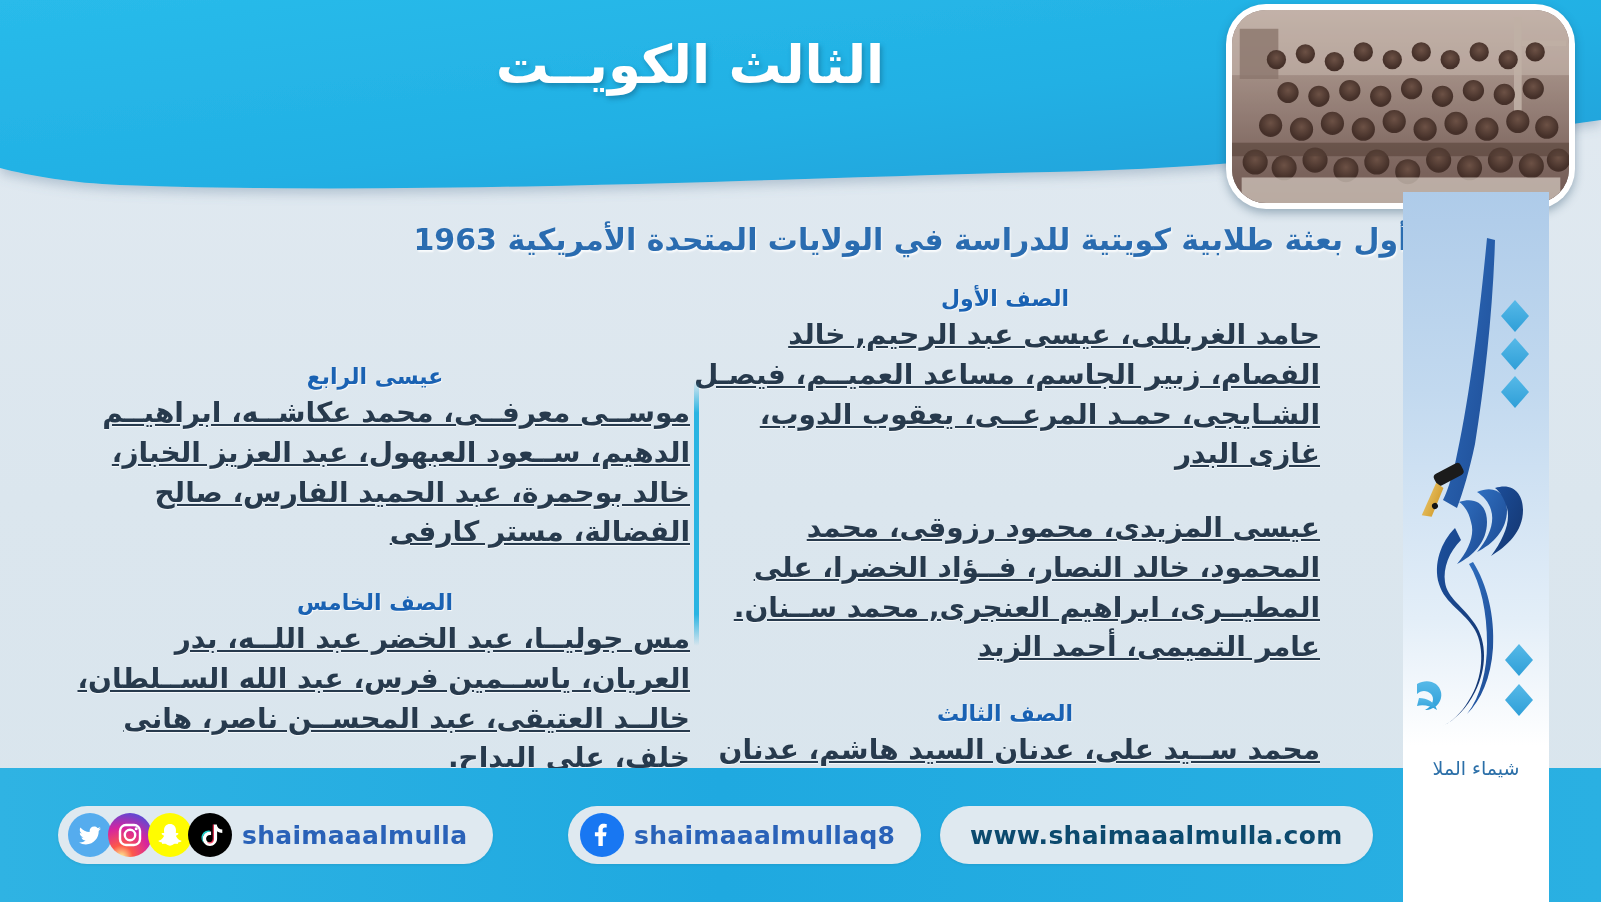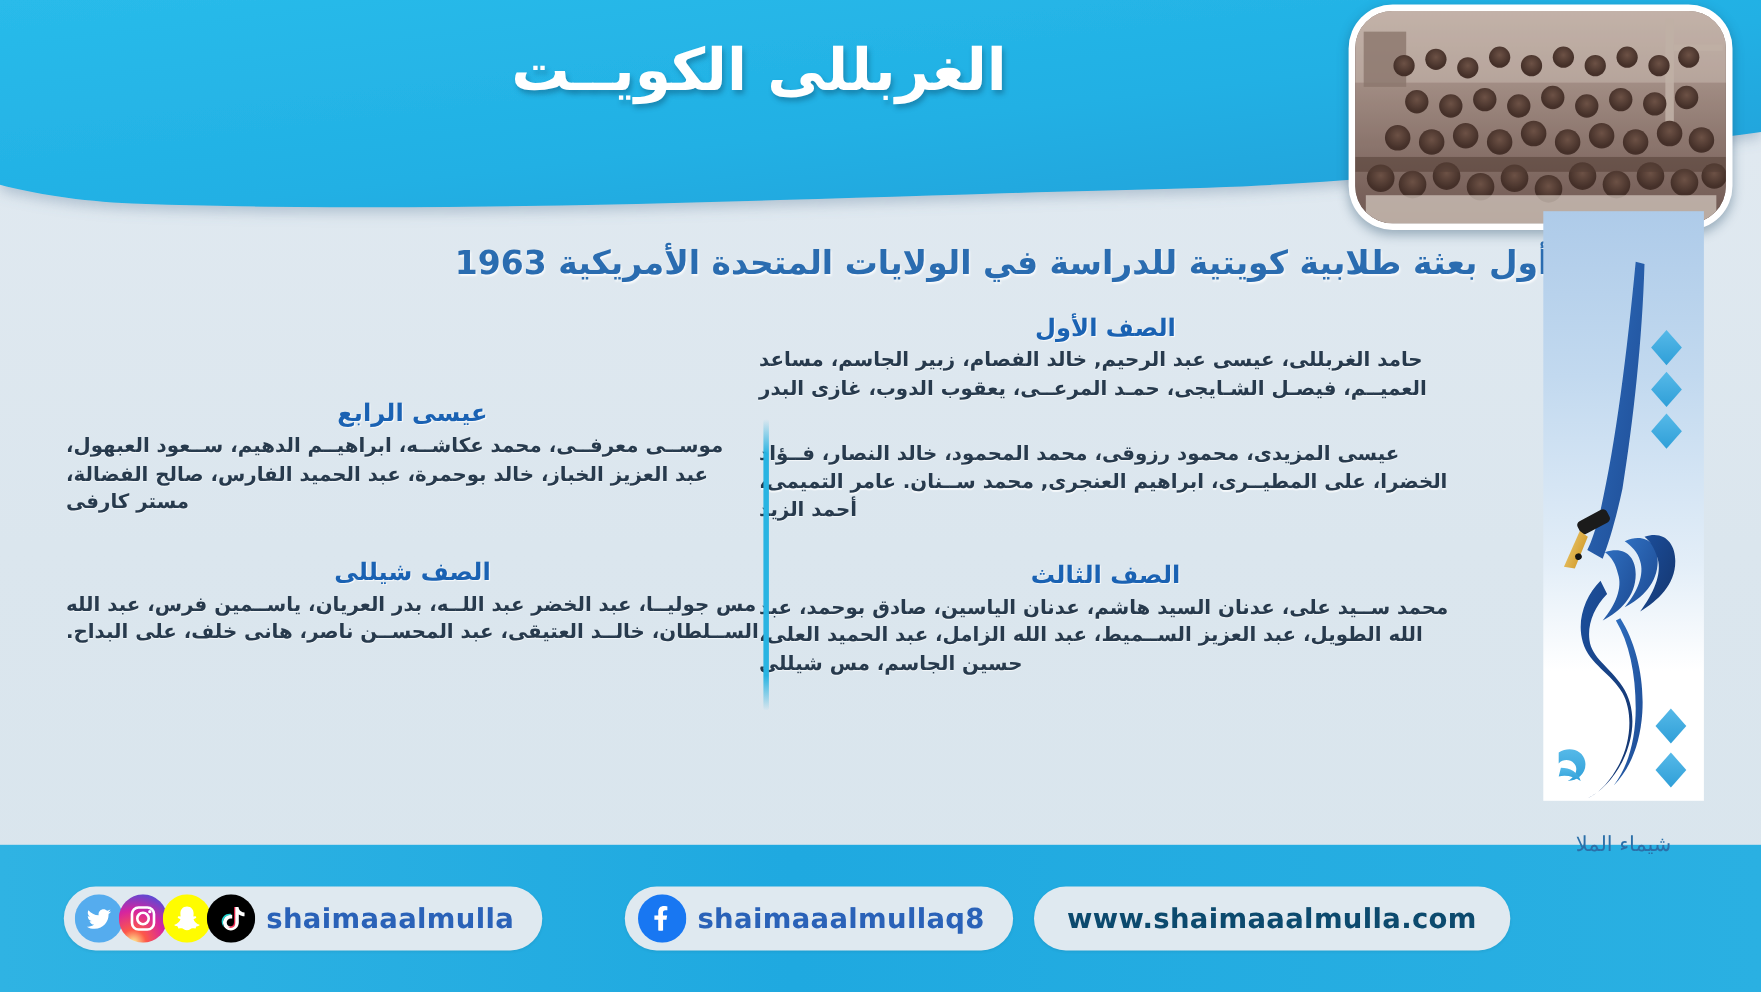--- a/index.html
+++ b/index.html
@@ -88,37 +88,38 @@
 
   .row-block { margin-bottom:26px; }
   .row-title {
     text-align:center;
     font-size:22px; font-weight:bold;
     color:#1a62b3;
     margin-bottom:4px;
     text-shadow:1px 1px 1px rgba(255,255,255,.8);
   }
   .row-names {
-    text-align:left;
-    font-size:18px; font-weight:bold;
+    text-align:right;
+    font-size:28px; font-weight:bold;
     color:#273a4d;
     line-height:1.42;
     text-shadow:0 1px 1px rgba(255,255,255,.7);
+    text-decoration:underline;
   }
 
   .col-right .row-block.b1 { margin-bottom:34px; }
   .col-right .row-block.b2 { margin-bottom:34px; }
   .col-left  .row-block.b4 { margin-bottom:38px; }
 
   .col-left { top:78px; }
 
   
   .logo-panel {
     position:absolute; right:52px; top:192px;
-    width:146px; height:536px;
+    width:146px; height:710px;
     background:linear-gradient(180deg,#aecbe9 0%,#c2d9ef 28%,#e3eef8 60%,#ffffff 78%,#ffffff 100%);
     z-index:7;
   }
   .logo-art { position:relative; width:146px; height:600px; }
   .logo-art svg { display:block; width:146px; height:600px; }
   .logo-name {
     position:absolute; left:0; right:0; top:565px;
     text-align:center;
     font-size:19px; color:#2b6fa8; direction:rtl;
     letter-spacing:1px;
@@ -175,21 +176,21 @@
           <stop offset="100%" stop-color="#1f9fd8"></stop>
         </linearGradient>
         <filter id="hdrShadow" x="-10%" y="-10%" width="130%" height="140%">
           <feDropShadow dx="0" dy="5" stdDeviation="6" flood-color="#5b7a95" flood-opacity="0.35"></feDropShadow>
         </filter>
       </defs>
       <path d="M0,0 L1601,0 L1601,120 C1380,150 1240,168 1050,172 C780,178 420,196 120,185 C72,183 30,176 0,168 Z" fill="url(#hdrGrad)" filter="url(#hdrShadow)"></path>
     </svg>
   </div>
 
-  <div class="header-title">الغربللى الكويــت</div>
+  <div class="header-title">الثالث الكويــت</div>
 
   <div class="photo-frame">
     <div class="photo">
       <svg viewBox="0 0 349 205" preserveAspectRatio="xMidYMid slice">
         <defs>
           <linearGradient id="sepiaBg" x1="0" y1="0" x2="0" y2="1">
             <stop offset="0%" stop-color="#cdbdb4"></stop>
             <stop offset="45%" stop-color="#a08c85"></stop>
             <stop offset="100%" stop-color="#6b5450"></stop>
           </linearGradient>
@@ -285,21 +286,21 @@
         <div class="row-names">محمد ســيد على، عدنان السيد هاشم، عدنان الياسين، صادق بوحمد، عبد الله الطويل، عبد العزيز الســميط، عبد الله الزامل، عبد الحميد العلى، حسين الجاسم، مس شيللى</div>
       </div>
     </div>
 
     <div class="col col-left">
       <div class="row-block b4">
         <div class="row-title">عيسى الرابع</div>
         <div class="row-names">موســى معرفــى، محمد عكاشــه، ابراهيــم الدهيم، ســعود العبهول، عبد العزيز الخباز، خالد بوحمرة، عبد الحميد الفارس، صالح الفضالة، مستر كارفى</div>
       </div>
       <div class="row-block b5">
-        <div class="row-title">الصف شيللى</div>
+        <div class="row-title">الصف الخامس</div>
         <div class="row-names">مس جوليــا، عبد الخضر عبد اللــه، بدر العريان، ياســمين فرس، عبد الله الســلطان، خالــد العتيقى، عبد المحســن ناصر، هانى خلف، على البداح.</div>
       </div>
     </div>
 
   </div>
 
   <div class="footer">
     <div class="footer-inner">
 
       <div class="pill pill-a">

